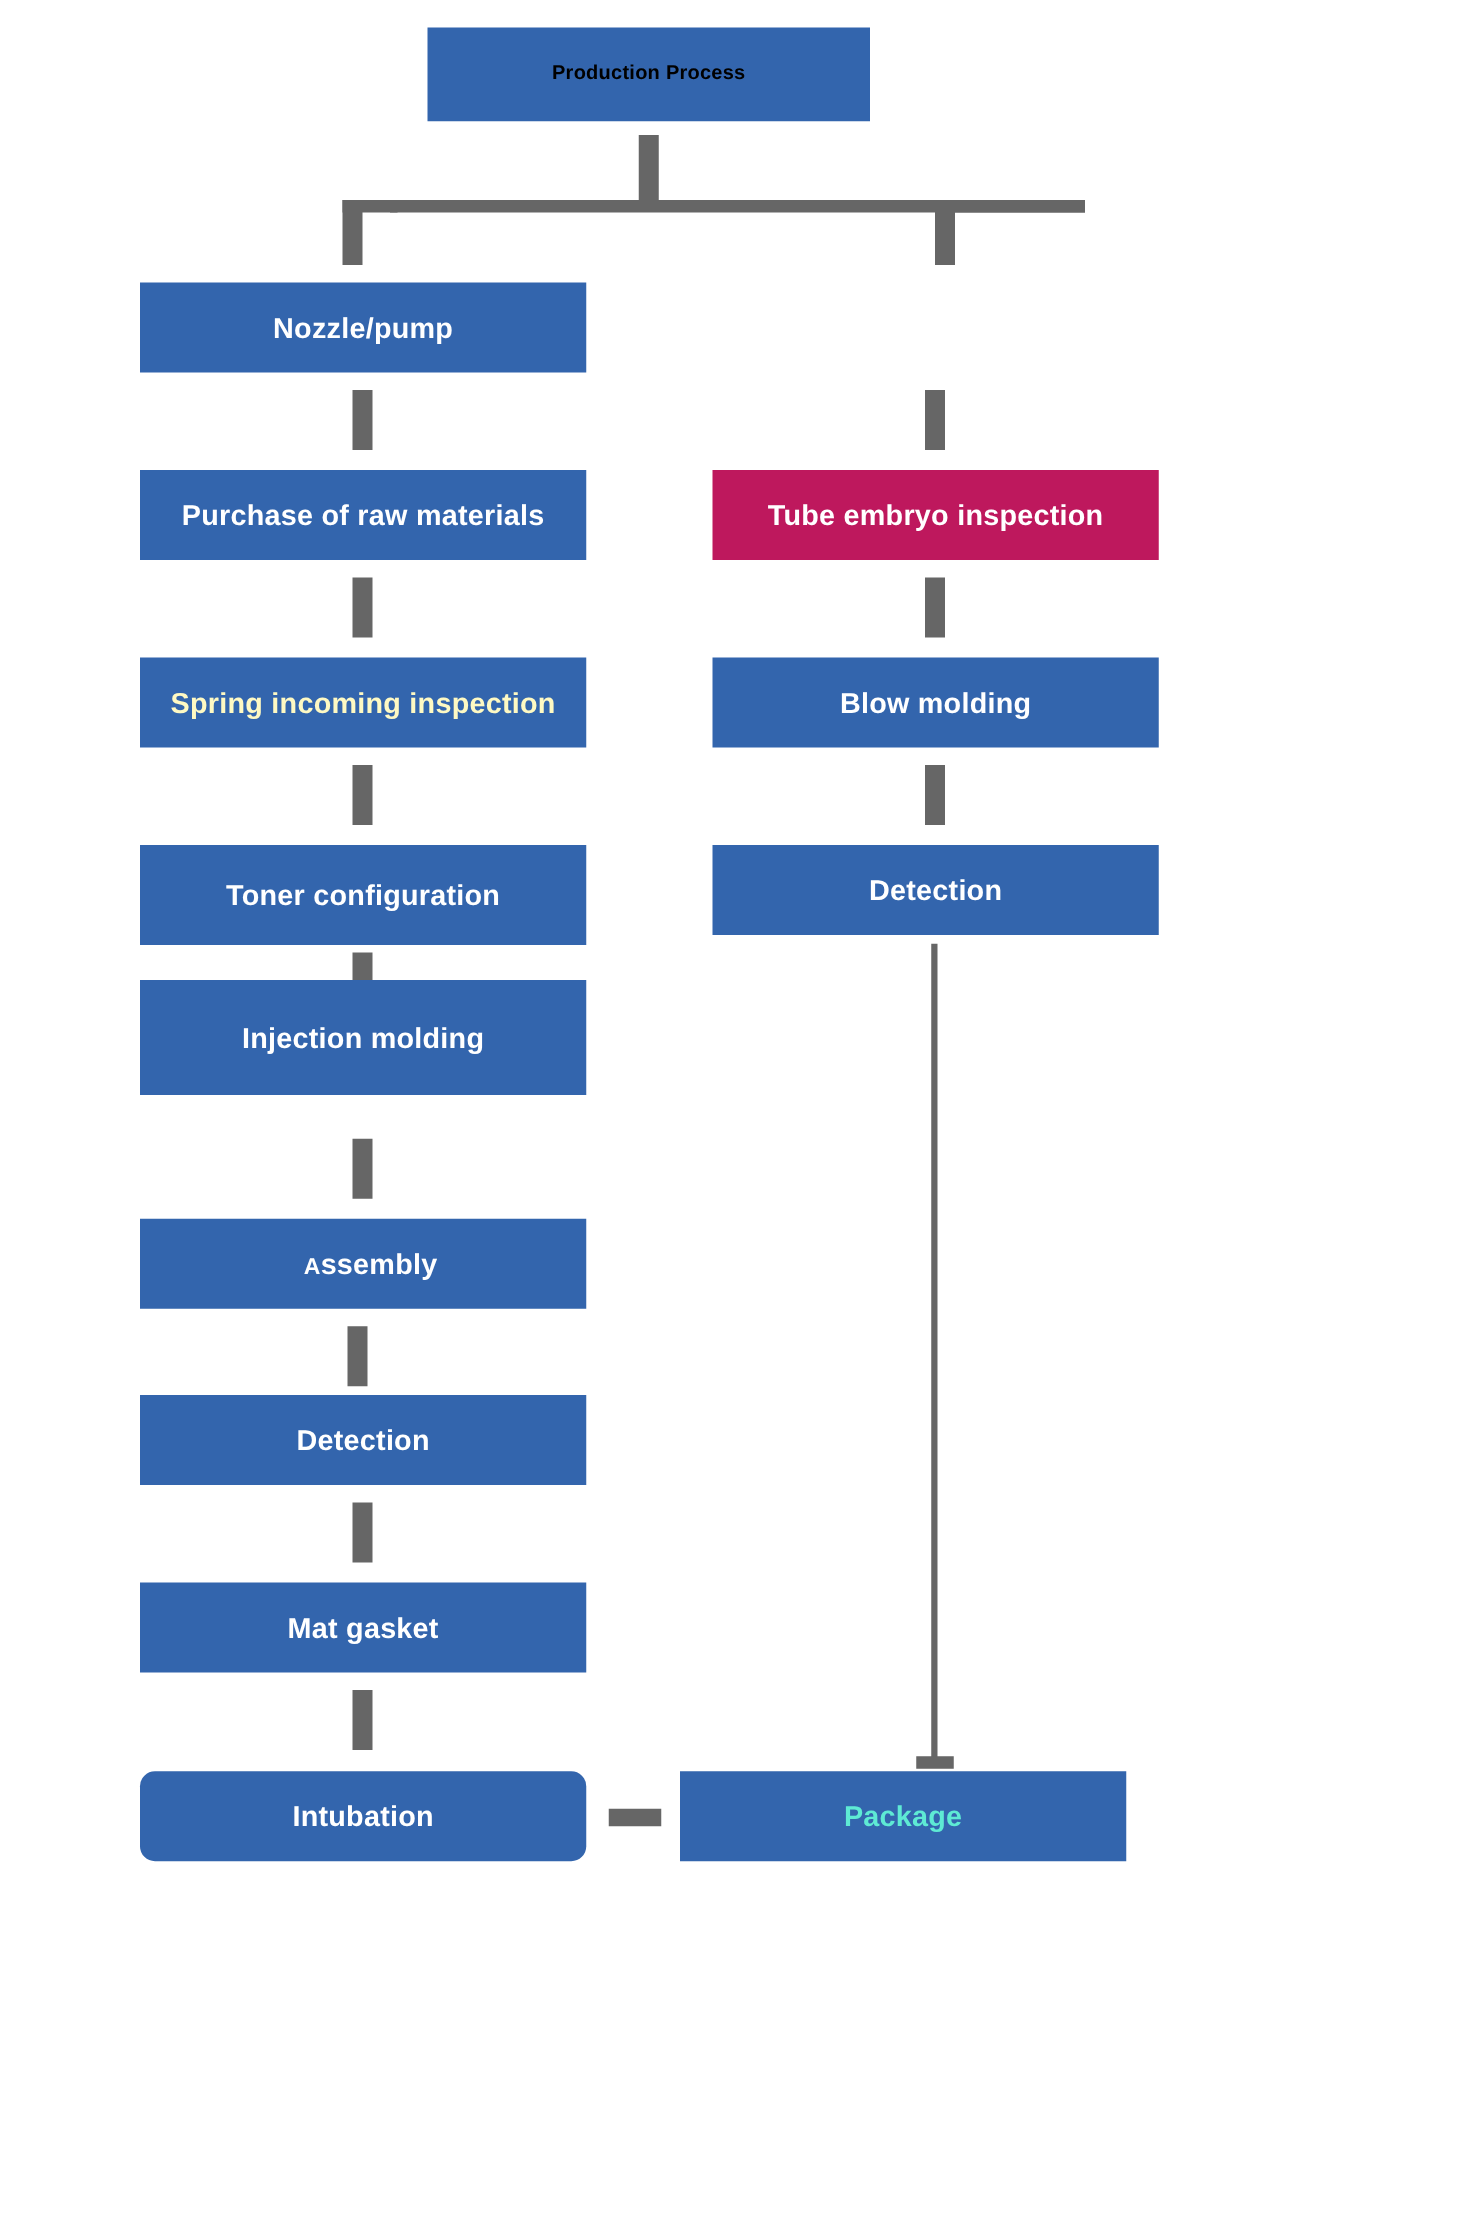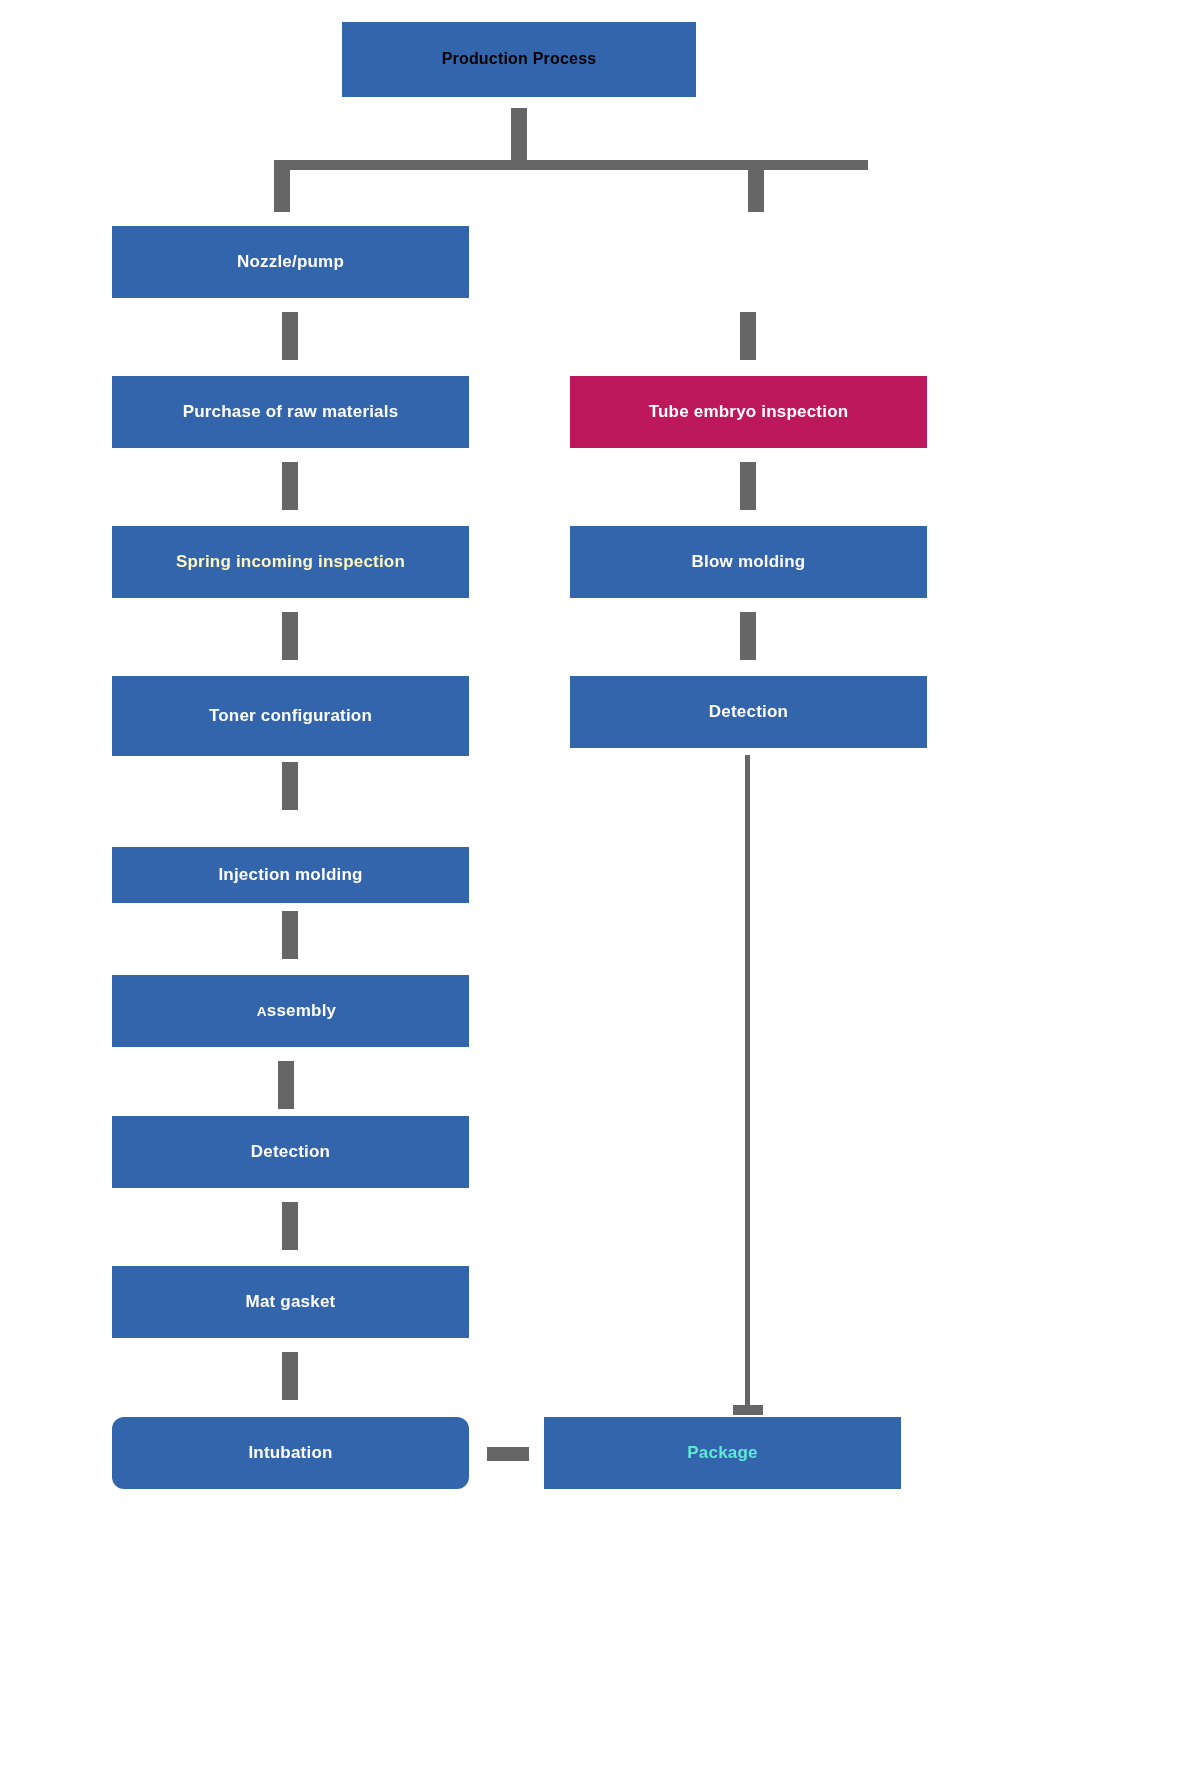--- a/index.html
+++ b/index.html
@@ -20,21 +20,21 @@
   }
   .node {
     position: absolute;
     background: #3365ad;
     color: #ffffff;
     display: flex;
     align-items: center;
     justify-content: center;
     text-align: center;
     font-weight: bold;
-    font-size: 17px;
+    font-size: 23px;
     letter-spacing: 0.2px;
     box-sizing: border-box;
     padding: 4px 8px;
     line-height: 1.15;
   }
   .node-label {
     display: block;
     width: 100%;
   }
   .node.smallcap .node-label::first-letter {
@@ -81,21 +81,21 @@
   <div class="node" style="left: 112px; top: 526px; width: 357px; height: 72px; background: rgb(51, 101, 173); color: #fef9c3;">
     <span class="node-label">Spring incoming inspection</span>
   </div>
   <div class="conn" style="left: 282px; top: 612px; width: 16px; height: 48px; background: rgb(102, 102, 102);"></div>
 
   <div class="node" style="left: 112px; top: 676px; width: 357px; height: 80px; background: rgb(51, 101, 173); color: rgb(255, 255, 255);">
     <span class="node-label">Toner configuration</span>
   </div>
   <div class="conn" style="left: 282px; top: 762px; width: 16px; height: 48px; background: rgb(102, 102, 102);"></div>
 
-  <div class="node" style="left: 112px; top: 847px; width: 357px; height: 56px; background: rgb(51, 101, 173); color: rgb(255, 255, 255);">
+  <div class="node" style="left: 112px; top: 784px; width: 357px; height: 92px; background: rgb(51, 101, 173); color: rgb(255, 255, 255);">
     <span class="node-label">Injection molding</span>
   </div>
   <div class="conn" style="left: 282px; top: 911px; width: 16px; height: 48px; background: rgb(102, 102, 102);"></div>
 
   <div class="node smallcap" style="left: 112px; top: 975px; width: 357px; height: 72px; background: rgb(51, 101, 173); color: rgb(255, 255, 255); padding-left: 20px;">
     <span class="node-label">Assembly</span>
   </div>
   <div class="conn" style="left: 278px; top: 1061px; width: 16px; height: 48px; background: rgb(102, 102, 102);"></div>
 
   <div class="node" style="left: 112px; top: 1116px; width: 357px; height: 72px; background: rgb(51, 101, 173); color: rgb(255, 255, 255);">

